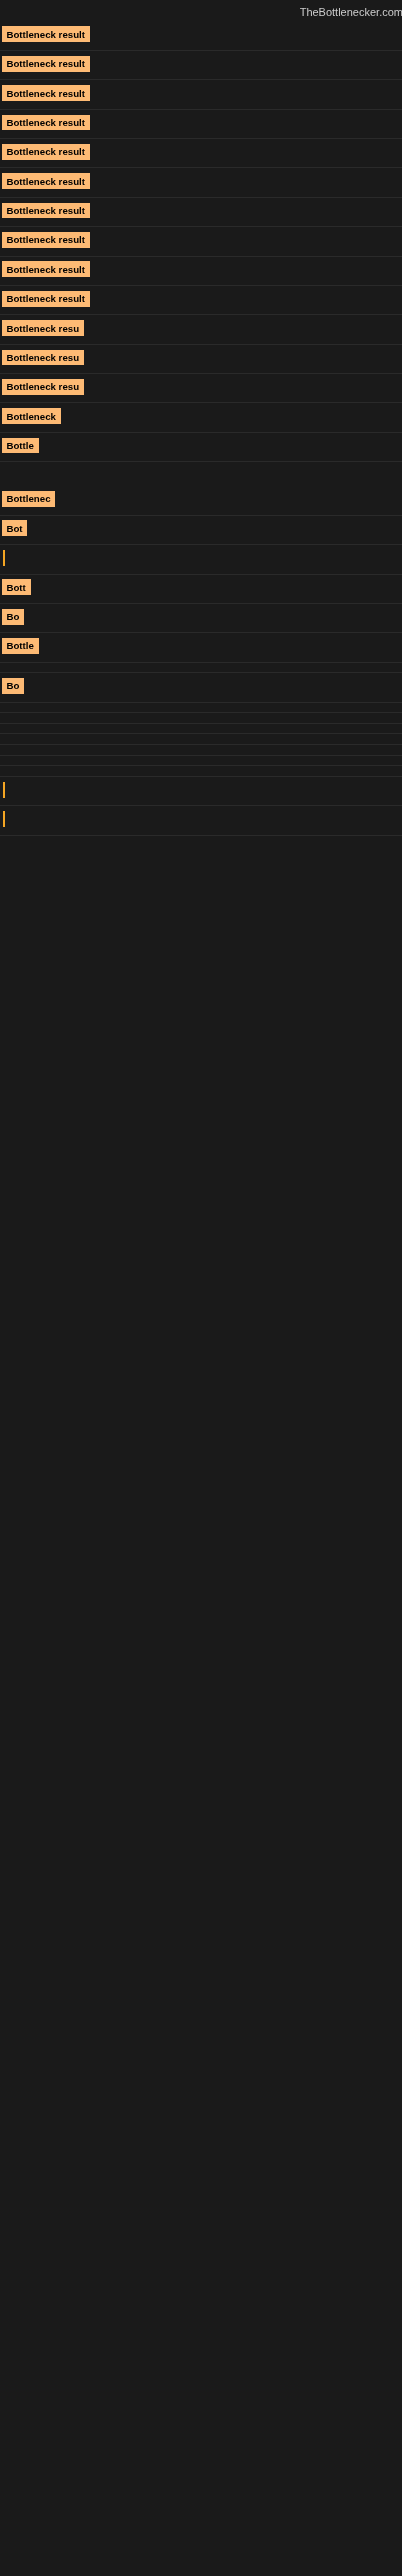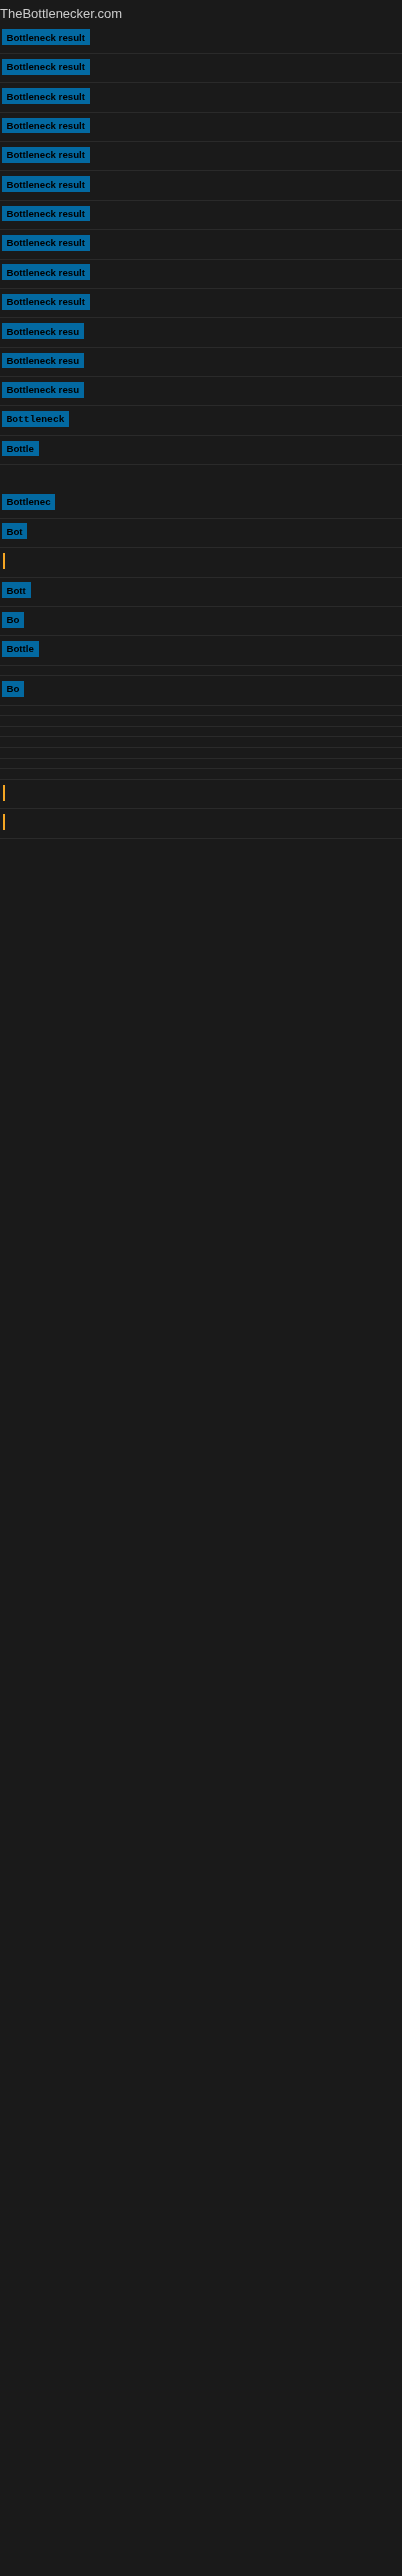--- a/index.html
+++ b/index.html
@@ -11,27 +11,27 @@
     body {
       background-color: #1a1a1a;
       width: 403px;
       min-height: 2576px;
       font-family: Arial, sans-serif;
       position: relative;
     }
 
     .site-title {
       color: #cccccc;
-      font-size: 13px;
-      text-align: left;
+      font-size: 11px;
+      text-align: right;
       padding: 6.4px 0 3.2px 0;
     }
 
     .bottleneck-badge {
-      background-color: #0369a1;
+      background-color: #fdba74;
       color: #000000;
       font-size: 9.7px;
       font-weight: bold;
       padding: 2.4px 4.8px;
       display: inline-block;
       white-space: nowrap;
       overflow: hidden;
     }
 
     .row {
@@ -61,21 +61,21 @@
     <div class="row"><span class="bottleneck-badge" style="max-width: 122px;">Bottleneck result</span></div>
     <div class="row"><span class="bottleneck-badge" style="max-width: 122px;">Bottleneck result</span></div>
     <div class="row"><span class="bottleneck-badge" style="max-width: 122px;">Bottleneck result</span></div>
     <div class="row"><span class="bottleneck-badge" style="max-width: 122px;">Bottleneck result</span></div>
     <div class="row"><span class="bottleneck-badge" style="max-width: 122px;">Bottleneck result</span></div>
     <div class="row"><span class="bottleneck-badge" style="max-width: 122px;">Bottleneck result</span></div>
     <div class="row"><span class="bottleneck-badge" style="max-width: 122px;">Bottleneck result</span></div>
     <div class="row"><span class="bottleneck-badge" style="max-width: 105px;">Bottleneck resu</span></div>
     <div class="row"><span class="bottleneck-badge" style="max-width: 101px;">Bottleneck resu</span></div>
     <div class="row"><span class="bottleneck-badge" style="max-width: 97px;">Bottleneck resu</span></div>
-    <div class="row"><span class="bottleneck-badge" style="max-width: 72px; font-family: Liberation Mono, monospace;">Bottleneck</span></div>
+    <div class="row"><span class="bottleneck-badge" style="max-width: 72px;">Bottleneck</span></div>
     <div class="row"><span class="bottleneck-badge" style="max-width: 48px;">Bottle</span></div>
     <div class="row"><span class="bottleneck-badge" style="max-width: 64px; margin-top: 24px;">Bottlenec</span></div>
     <div class="row"><span class="bottleneck-badge" style="max-width: 31px;">Bot</span></div>
     <div class="row"><span class="vertical-line"></span></div>
     <div class="row"><span class="bottleneck-badge" style="max-width: 34px;">Bott</span></div>
     <div class="row"><span class="bottleneck-badge" style="max-width: 22.5px;">Bo</span></div>
     <div class="row"><span class="bottleneck-badge" style="max-width: 47px;">Bottle</span></div>
     <div class="row"></div>
     <div class="row"><span class="bottleneck-badge" style="max-width: 22.5px;">Bo</span></div>
     <div class="row"></div>

